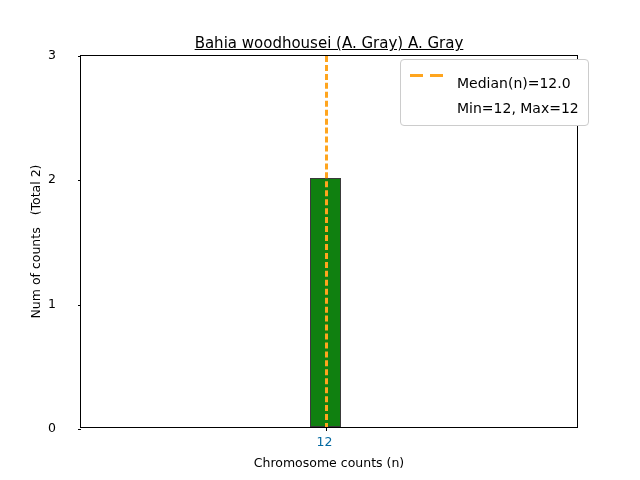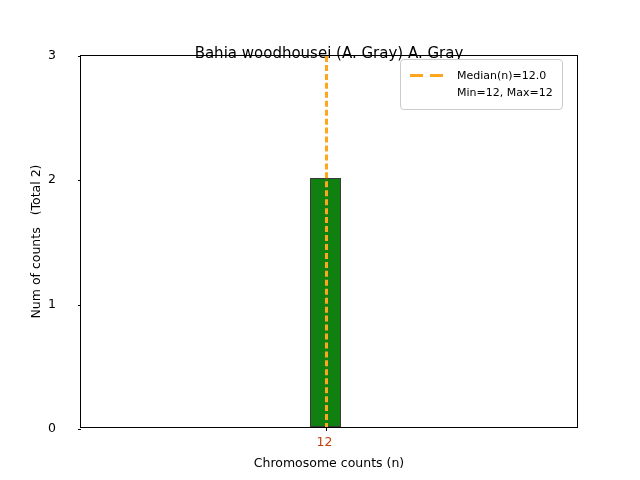--- a/index.html
+++ b/index.html
@@ -5,23 +5,24 @@
   html,body{margin:0;padding:0;}
   body{
     width:640px;height:480px;background:#ffffff;
     font-family:"DejaVu Sans", sans-serif;
     color:#000000;overflow:hidden;
   }
   #figure{position:relative;width:640px;height:480px;background:#ffffff;}
 
   
   #chart-title{
-    position:absolute;left:80px;top:44px;width:498px;
+    position:absolute;left:80px;top:34px;width:498px;
     text-align:center;font-size:15px;color:#000;line-height:18px;
     white-space:nowrap;
+    text-decoration:underline;
   }
 
   
   #plot-area{
     position:absolute;left:80px;top:55px;width:498px;height:373px;
     border:1.1px solid #000000;box-sizing:border-box;background:transparent;
   }
   #plot-inner{position:absolute;left:0;top:0;right:0;bottom:0;overflow:hidden;}
 
   
@@ -37,21 +38,21 @@
 
   
   .ytick-mark{position:absolute;left:-3.5px;width:3.5px;height:0;border-top:1.1px solid #000;}
   .xtick-mark{position:absolute;top:100%;height:3.5px;width:0;border-left:1.1px solid #000;}
   .ytick-label{
     position:absolute;right:584px;width:24px;text-align:right;
     font-size:12.5px;line-height:12.5px;color:#000;
   }
   .xtick-label{
     position:absolute;width:40px;text-align:center;
-    font-size:12.5px;line-height:12.5px;color:#c2410c;
+    font-size:12.5px;line-height:12.5px;color:#0369a1;
   }
 
   
   #xlabel{
     position:absolute;left:80px;top:455px;width:498px;text-align:center;
     font-size:12.5px;color:#000;
   }
   #ylabel-wrap{
     position:absolute;left:0px;top:0px;width:480px;height:480px;
     pointer-events:none;
@@ -71,21 +72,21 @@
   }
   #legend-row{display:flex;align-items:flex-start;}
   #legend-swatch{
     position:relative;width:36px;height:16px;margin-right:11px;flex:0 0 auto;
   }
   #legend-swatch .dash{
     position:absolute;top:7px;height:0;border-top:3px solid #FFA51E;
   }
   #legend-swatch .dash.d1{left:0px;width:13px;}
   #legend-swatch .dash.d2{left:20px;width:13px;}
-  .legend-text{font-size:11px;line-height:17px;color:#000;white-space:nowrap;}
+  .legend-text{font-size:14px;line-height:17px;color:#000;white-space:nowrap;margin-top:8px;}
 </style>
 </head>
 <body>
 
 <div id="figure">
 
   <div id="chart-title">Bahia woodhousei (A. Gray) A. Gray</div>
 
   <div id="plot-area">
     <div id="plot-inner">

